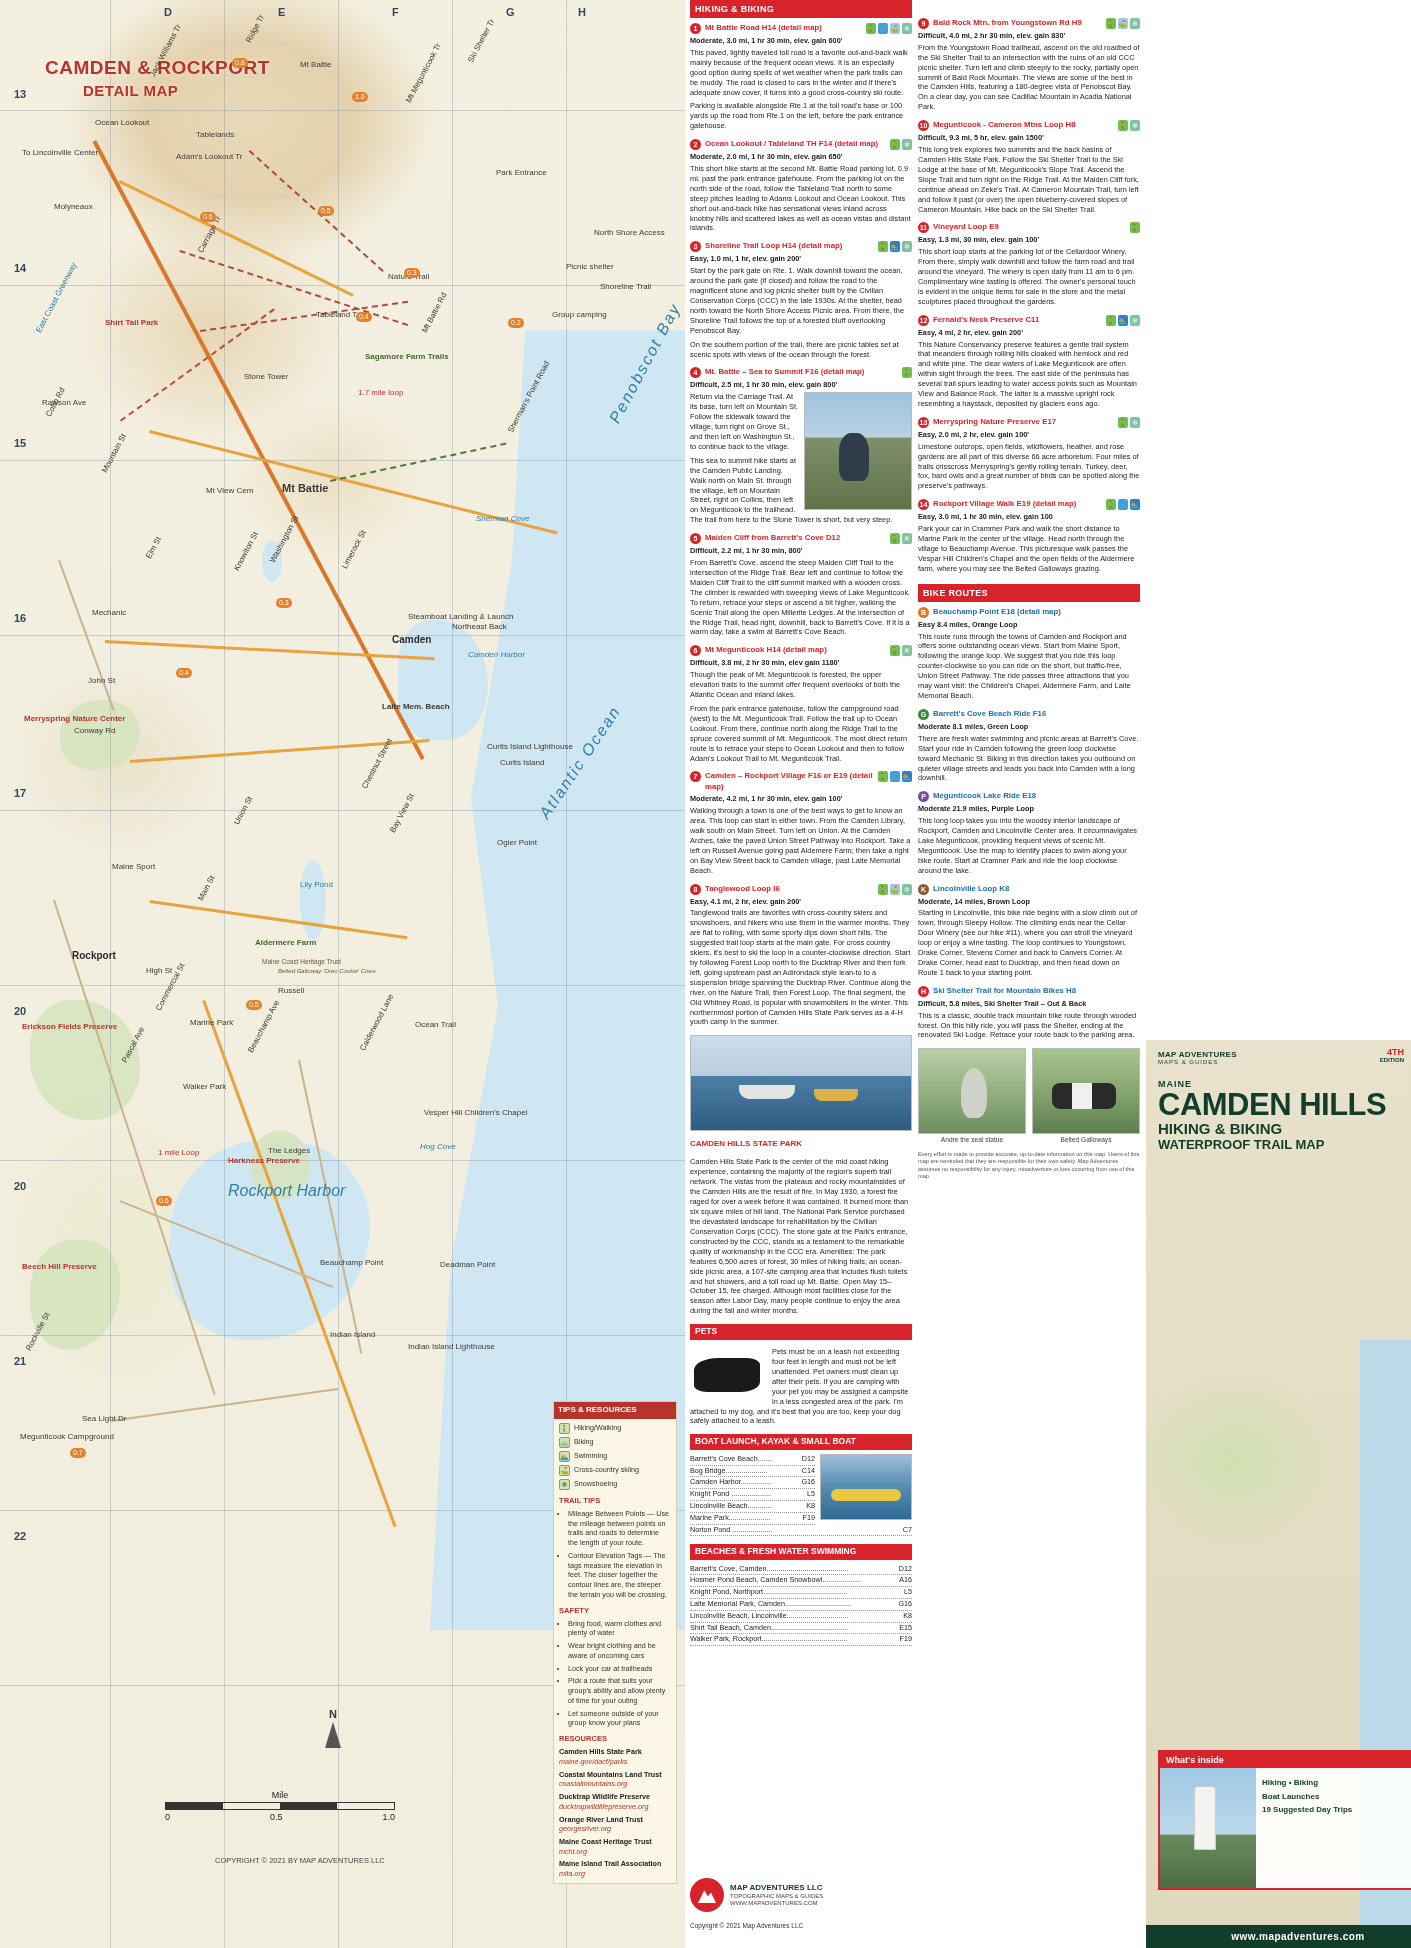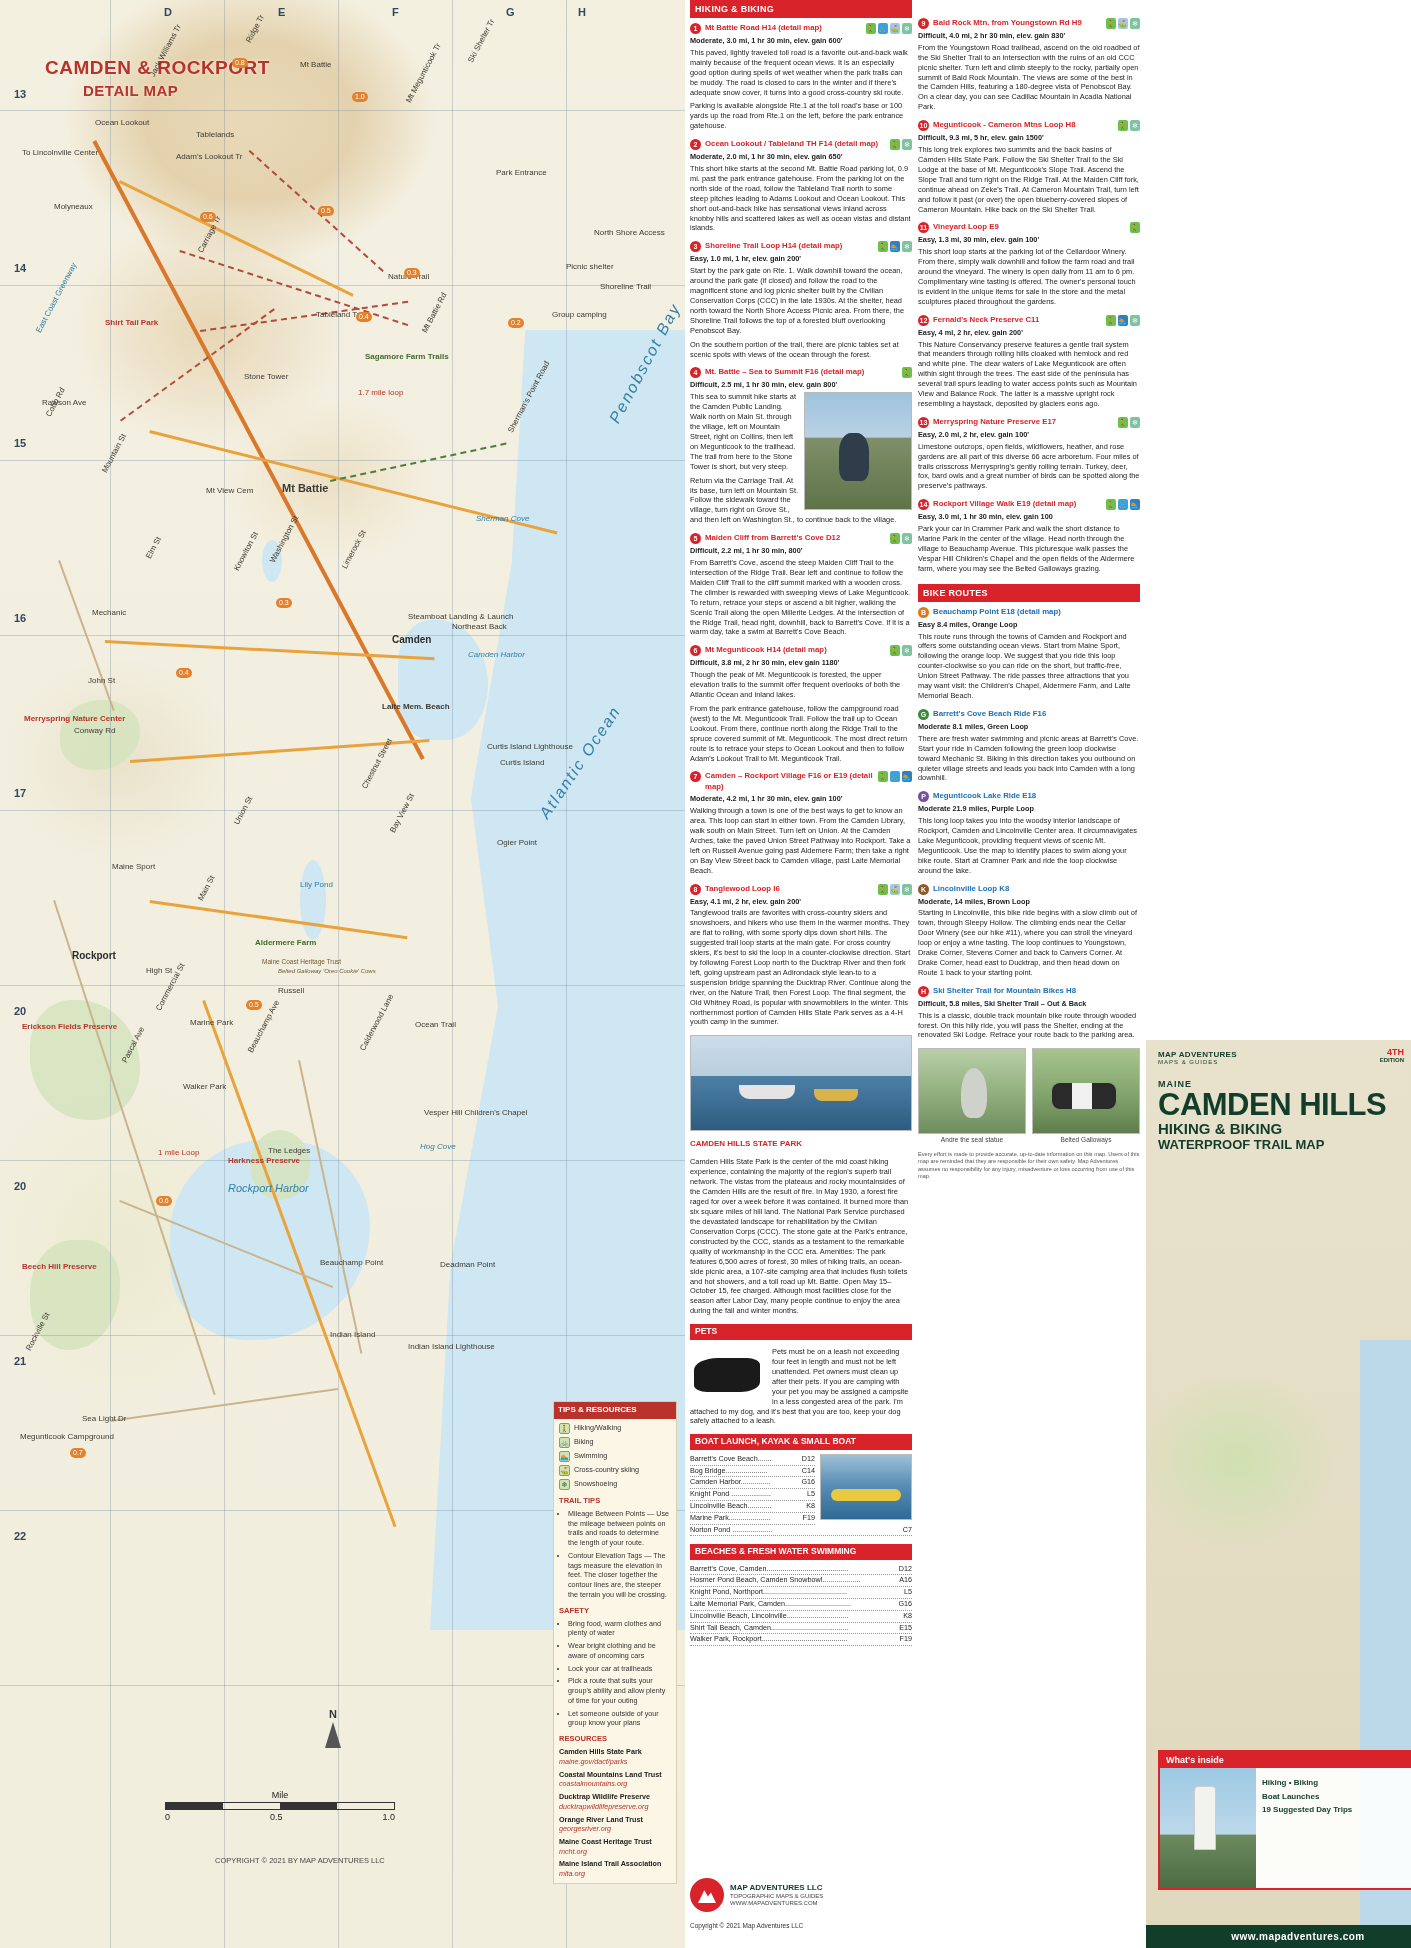--- a/index.html
+++ b/index.html
@@ -379,21 +379,21 @@
     <div class="map-label green-name" style="left:365px;top:352px">Sagamore Farm Trails</div>
     <div class="map-label red-name" style="left:24px;top:714px">Merryspring Nature Center</div>
     <div class="map-label red-name" style="left:22px;top:1022px">Erickson Fields Preserve</div>
     <div class="map-label red-name" style="left:22px;top:1262px">Beech Hill Preserve</div>
     <div class="map-label red-name" style="left:228px;top:1156px">Harkness Preserve</div>
     <div class="map-label green-name" style="left:255px;top:938px">Aldermere Farm</div>
     <div class="map-label" style="left:500px;top:758px">Curtis Island</div>
     <div class="map-label" style="left:487px;top:742px">Curtis Island Lighthouse</div>
     <div class="map-label" style="left:382px;top:702px;font-weight:bold">Laite Mem. Beach</div>
     <div class="map-label water-name" style="left:468px;top:650px">Camden Harbor</div>
-    <div class="map-label water-name" style="left:228px;top:1182px;font-size:11px">Rockport Harbor</div>
+    <div class="map-label water-name" style="left:228px;top:1182px;font-size:16px">Rockport Harbor</div>
     <div class="map-label big-water rot" style="left:606px;top:418px">Penobscot Bay</div>
     <div class="map-label water-name" style="left:476px;top:514px">Sherman Cove</div>
     <div class="map-label big-water" style="left:536px;top:812px;transform:rotate(-56deg);transform-origin:0 0">Atlantic Ocean</div>
     <div class="map-label water-name" style="left:420px;top:1142px">Hog Cove</div>
     <div class="map-label" style="left:497px;top:838px">Ogier Point</div>
     <div class="map-label" style="left:452px;top:622px">Northeast Back</div>
     <div class="map-label" style="left:440px;top:1260px">Deadman Point</div>
     <div class="map-label" style="left:320px;top:1258px">Beauchamp Point</div>
     <div class="map-label" style="left:330px;top:1330px">Indian Island</div>
     <div class="map-label" style="left:408px;top:1342px">Indian Island Lighthouse</div>
@@ -591,22 +591,22 @@
     <div class="entry">
       <div class="entry-title">
         <span class="num-badge">4</span>
         <span class="entry-name">Mt. Battie – Sea to Summit F16 (detail map)</span>
         <span class="icons">
           <span class="act-ico hike">🚶</span>
         </span>
       </div>
       <div class="entry-stats">Difficult, 2.5 mi, 1 hr 30 min, elev. gain 800'</div>
       <div class="photo-hiker"></div>
+      <p>Return via the Carriage Trail. At its base, turn left on Mountain St. Follow the sidewalk toward the village, turn right on Grove St., and then left on Washington St., to continue back to the village.</p>
       <p>This sea to summit hike starts at the Camden Public Landing. Walk north on Main St. through the village, left on Mountain Street, right on Collins, then left on Megunticook to the trailhead. The trail from here to the Stone Tower is short, but very steep.</p>
-      <p>Return via the Carriage Trail. At its base, turn left on Mountain St. Follow the sidewalk toward the village, turn right on Grove St., and then left on Washington St., to continue back to the village.</p>
     </div>
 
     <div class="entry">
       <div class="entry-title">
         <span class="num-badge">5</span>
         <span class="entry-name">Maiden Cliff from Barrett's Cove D12</span>
         <span class="icons">
           <span class="act-ico hike">🚶</span>
           <span class="act-ico snow">❄</span>
         </span>

